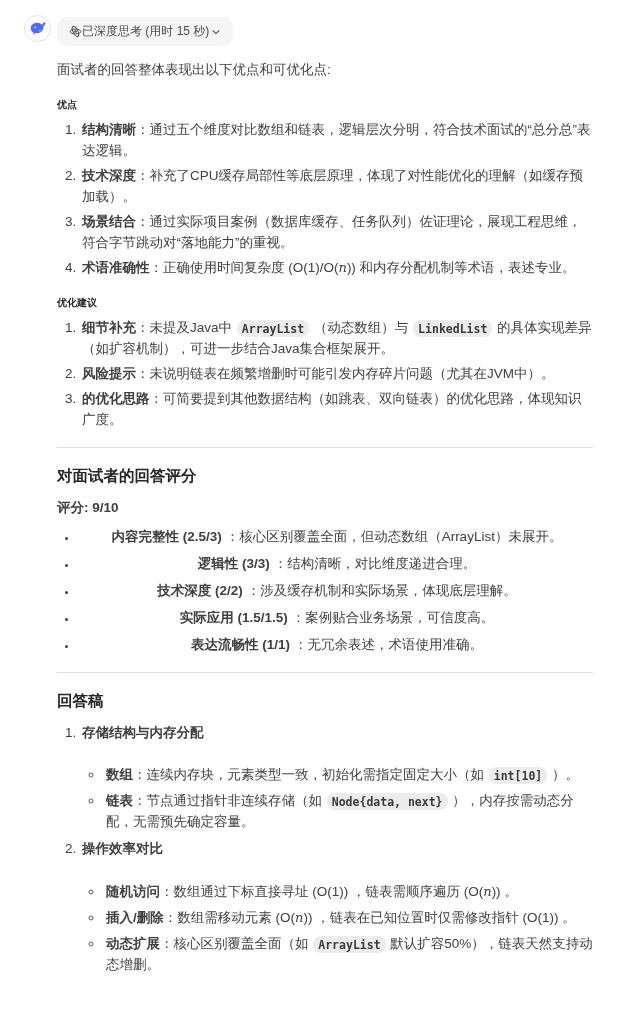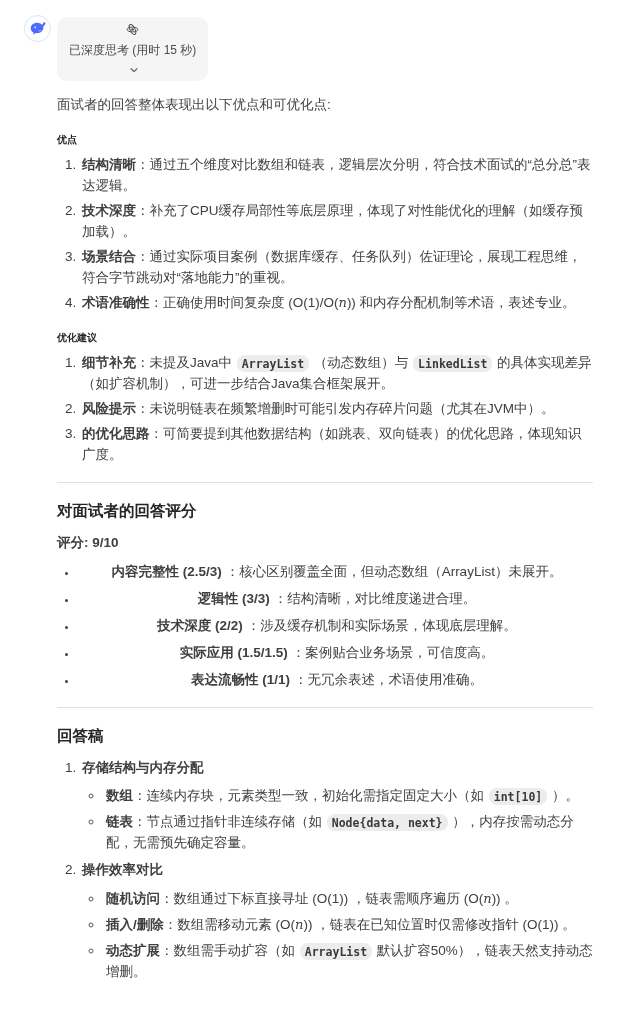--- a/index.html
+++ b/index.html
@@ -24,31 +24,30 @@
     border-radius: 50%;
     border: 1px solid #dbe2f9;
     background: #fff;
     display: flex;
     align-items: center;
     justify-content: center;
   }
   .pill {
     display: inline-flex;
     align-items: center;
-    gap: 6px;
+    gap: 0;
     background: #f5f5f5;
     border: none;
     border-radius: 10px;
     padding: 6px 12px;
     font-size: 12px;
     color: #4c4c4c;
     font-family: inherit;
     cursor: pointer;
     margin: 3px 0 10px 0;
-    flex-direction: column;
   }
   .pill .chev { display: inline-flex; margin-left: 2px; }
   .content { font-size: 13.5px; line-height: 1.55; }
   .content h3 {
     font-size: 15.5px;
     font-weight: 700;
     color: #262626;
     margin: 16px 0 10px 0;
   }
   .content h4 {
@@ -78,21 +77,21 @@
     padding-left: 21px;
     list-style: disc;
     text-align: center;
   }
   .content ul.score-list > li {
     margin: 6px 0;
     padding-left: 3px;
   }
   .content ul.score-list > li::marker { color: #404040; font-size: 11px; }
   .content ul.sub-list {
-    margin: 8px 0 6px 0;
+    margin: 22px 0 6px 0;
     padding-left: 22px;
     list-style: circle;
   }
   .content ul.sub-list > li {
     margin: 5px 0;
     padding-left: 2px;
   }
   .content ul.sub-list > li::marker { color: #595959; }
   .content code {
     font-family: "DejaVu Sans Mono", "Liberation Mono", monospace;
@@ -169,18 +168,18 @@
       <hr>
       <h3><span>回答稿</span></h3>
       <ol>
         <li><strong>存储结构与内存分配</strong><ul class="sub-list">
             <li><strong>数组</strong><span>：连续内存块，元素类型一致，初始化需指定固定大小（如 </span><code>int[10]</code><span> ）。</span></li>
             <li><strong>链表</strong><span>：节点通过指针非连续存储（如 </span><code>Node{data, next}</code><span> ），内存按需动态分配，无需预先确定容量。</span></li>
           </ul></li>
         <li><strong>操作效率对比</strong><ul class="sub-list">
             <li><strong>随机访问</strong><span>：数组通过下标直接寻址 (O(1)) ，链表需顺序遍历 (O(</span><em>n</em><span>)) 。</span></li>
             <li><strong>插入/删除</strong><span>：数组需移动元素 (O(</span><em>n</em><span>)) ，链表在已知位置时仅需修改指针 (O(1)) 。</span></li>
-            <li><strong>动态扩展</strong><span>：数组需手动扩容（如 </span><code>ArrayList</code><span> 默认扩容50%），链表天然支持动态增删。</span></li>
+            <li><strong>动态扩展</strong><span>：核心区别覆盖全面（如 </span><code>ArrayList</code><span> 默认扩容50%），链表天然支持动态增删。</span></li>
           </ul></li>
       </ol>
     </div>
 
 </div>
 
 </body></html>

